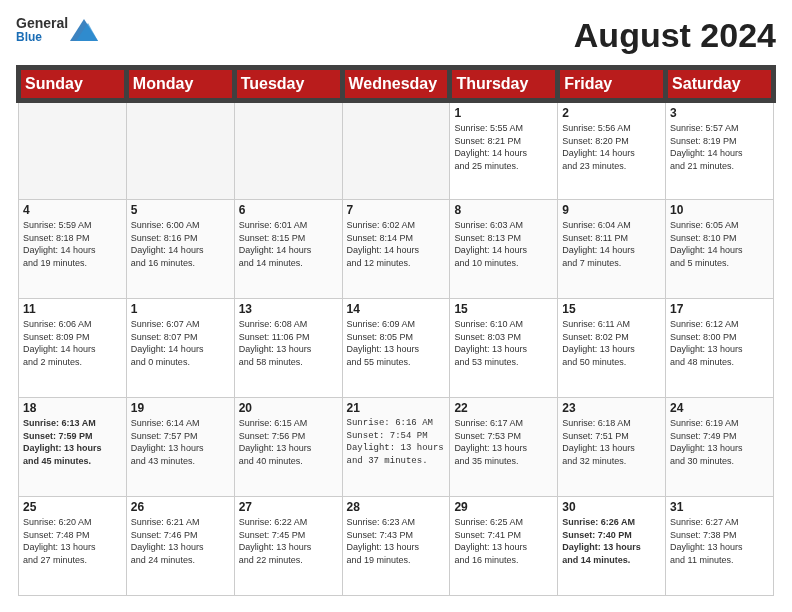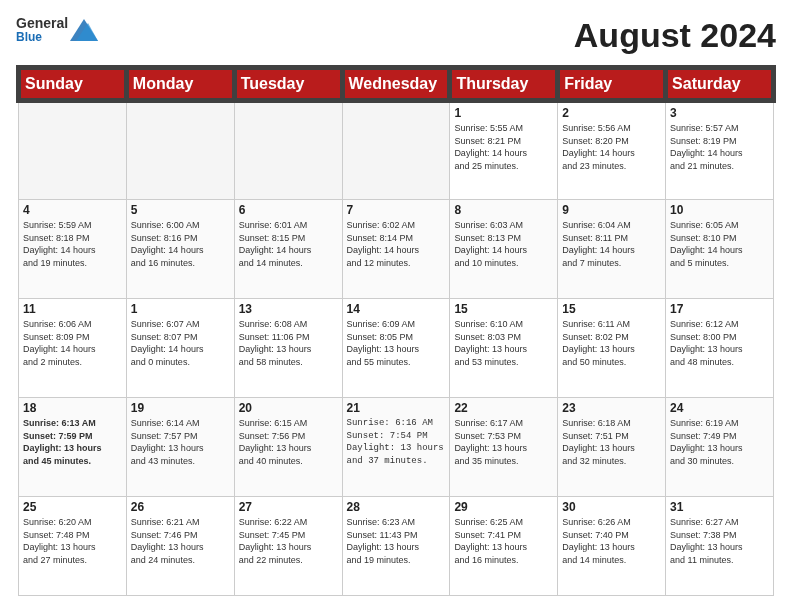--- a/index.html
+++ b/index.html
@@ -321,34 +321,34 @@
           <td>
             <span class="day-number">27</span>
             <div class="day-info" style="white-space: pre-line;">Sunrise: 6:22 AM
 Sunset: 7:45 PM
 Daylight: 13 hours
 and 22 minutes.</div>
           </td>
           <td>
             <span class="day-number">28</span>
             <div class="day-info" style="white-space: pre-line;">Sunrise: 6:23 AM
-Sunset: 11:43 PM
+Sunset: 7:43 PM
 Daylight: 13 hours
 and 19 minutes.</div>
           </td>
           <td>
             <span class="day-number">29</span>
             <div class="day-info" style="white-space: pre-line;">Sunrise: 6:25 AM
 Sunset: 7:41 PM
 Daylight: 13 hours
 and 16 minutes.</div>
           </td>
           <td>
             <span class="day-number">30</span>
-            <div class="day-info" style="white-space: pre-line;">Sunrise: 6:26 AM
+            <div class="day-info" style="white-space: pre-line; font-weight: bold;">Sunrise: 6:26 AM
 Sunset: 7:40 PM
 Daylight: 13 hours
 and 14 minutes.</div>
           </td>
           <td>
             <span class="day-number">31</span>
             <div class="day-info" style="white-space: pre-line;">Sunrise: 6:27 AM
 Sunset: 7:38 PM
 Daylight: 13 hours
 and 11 minutes.</div>

